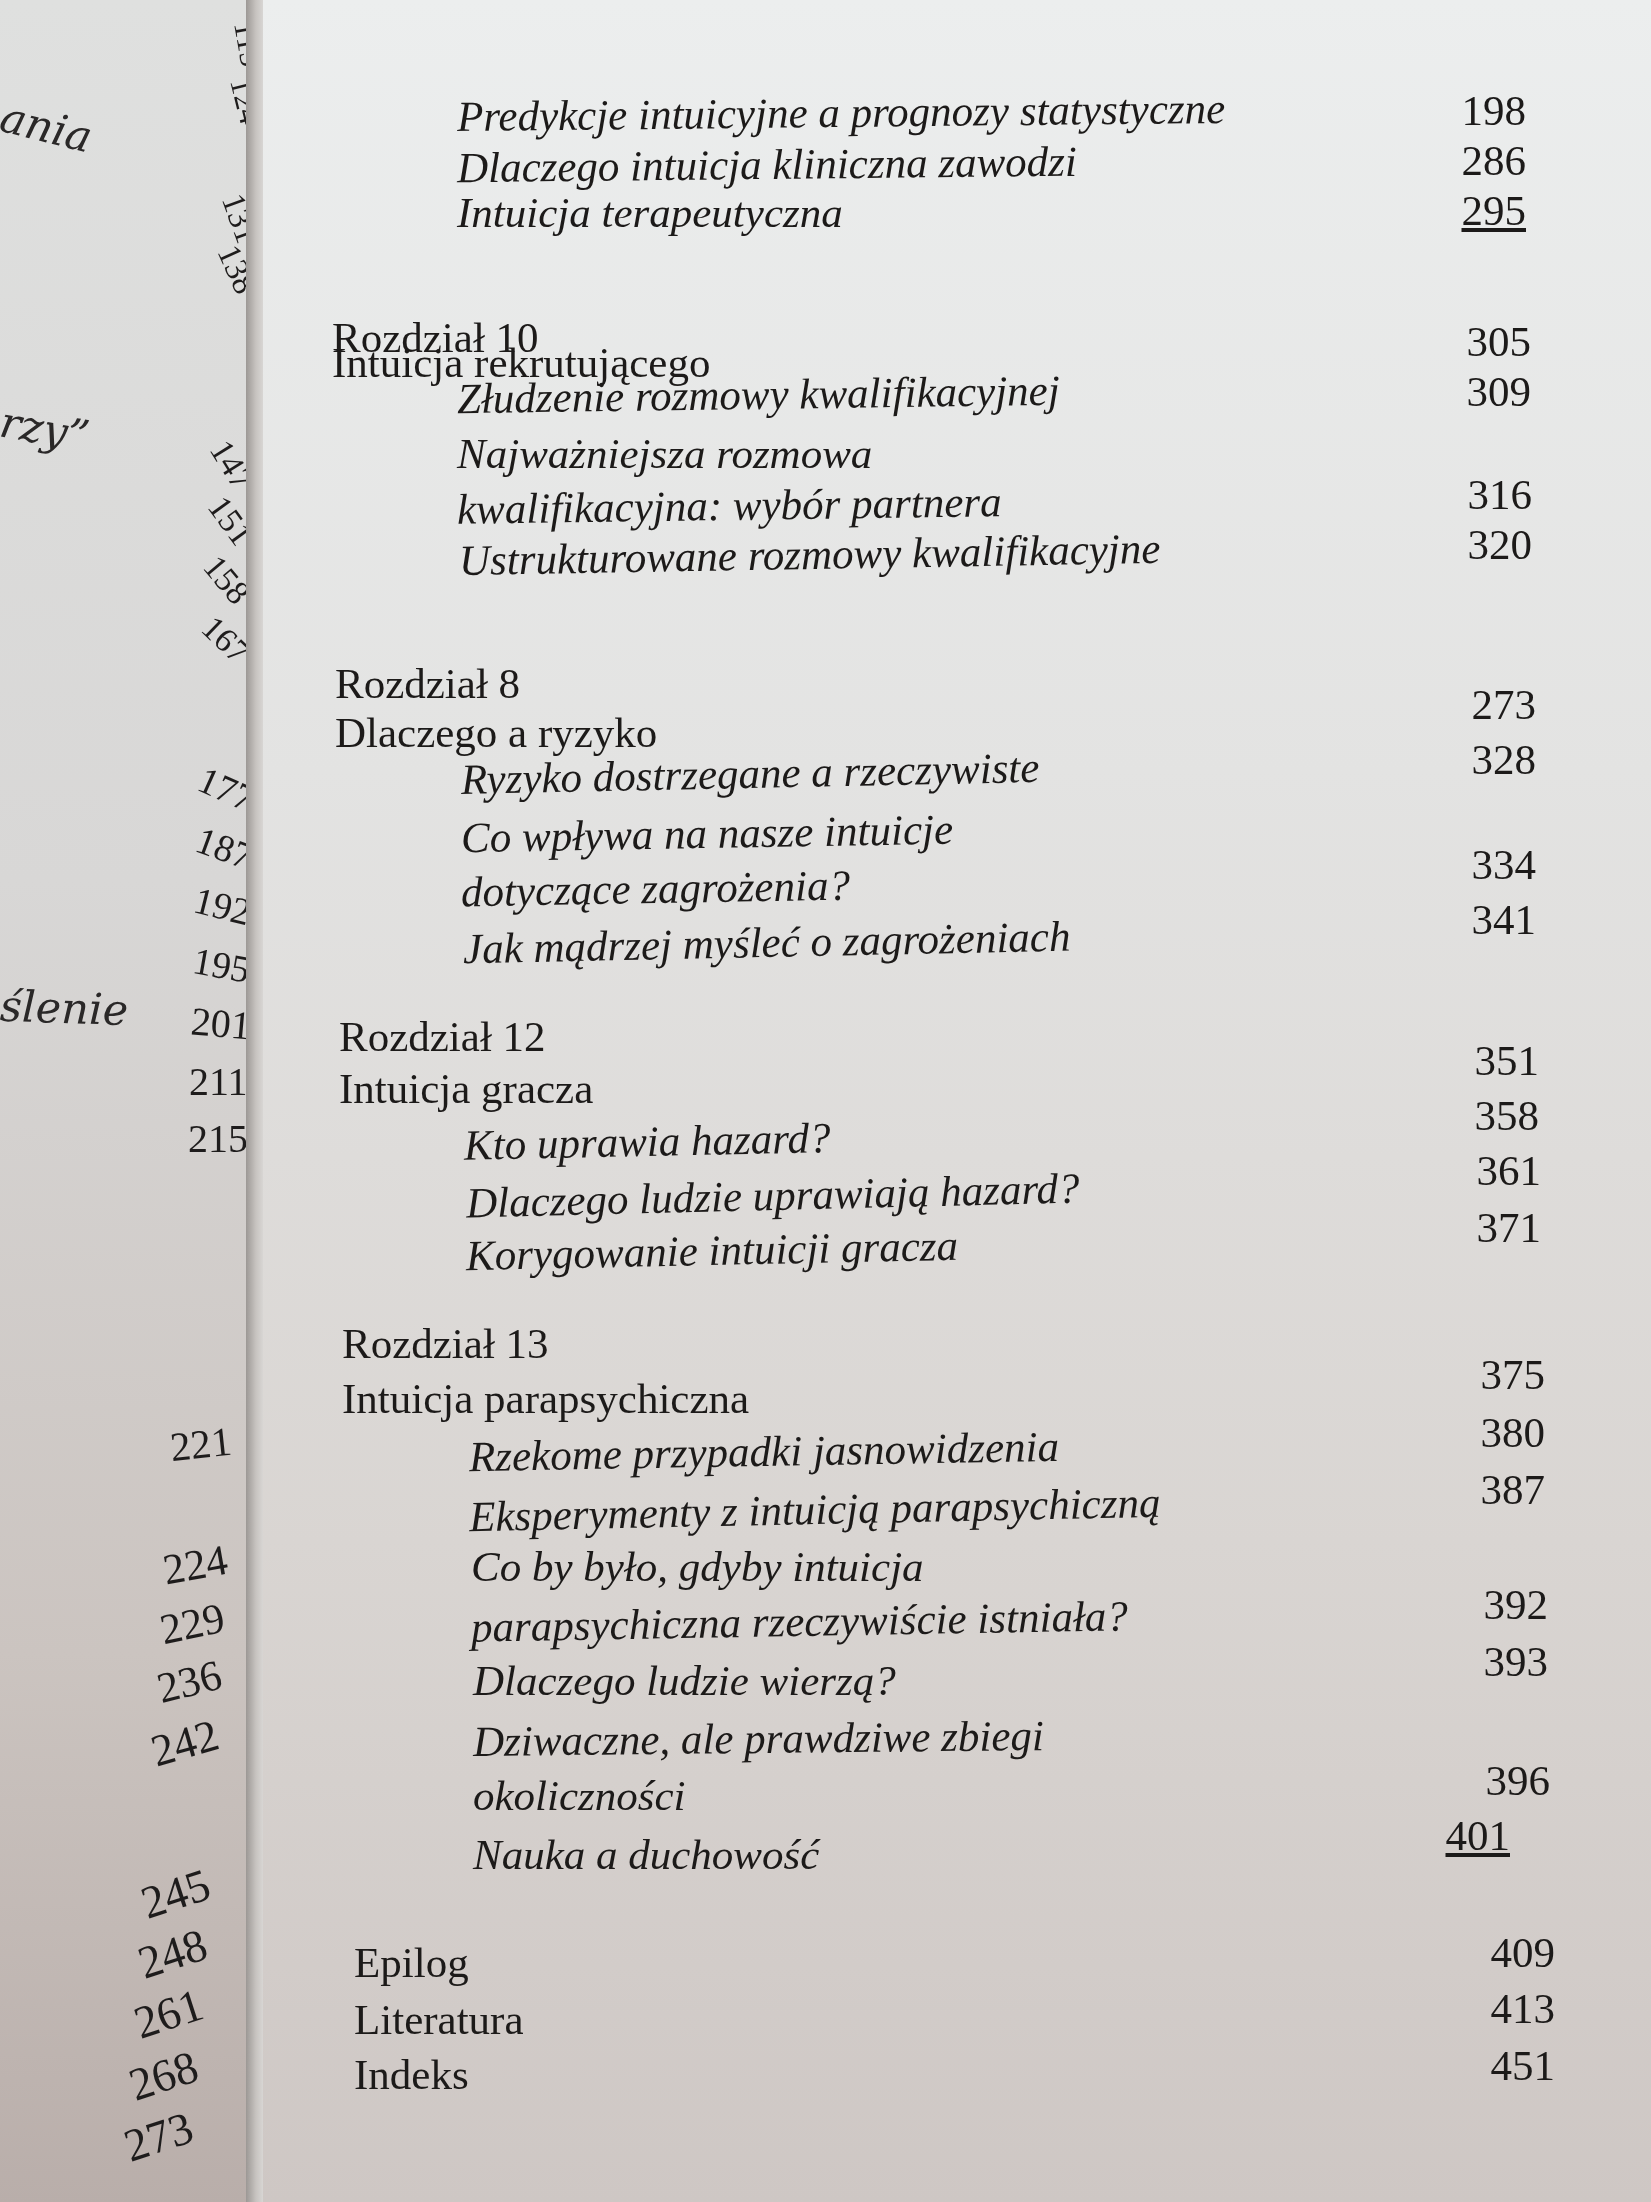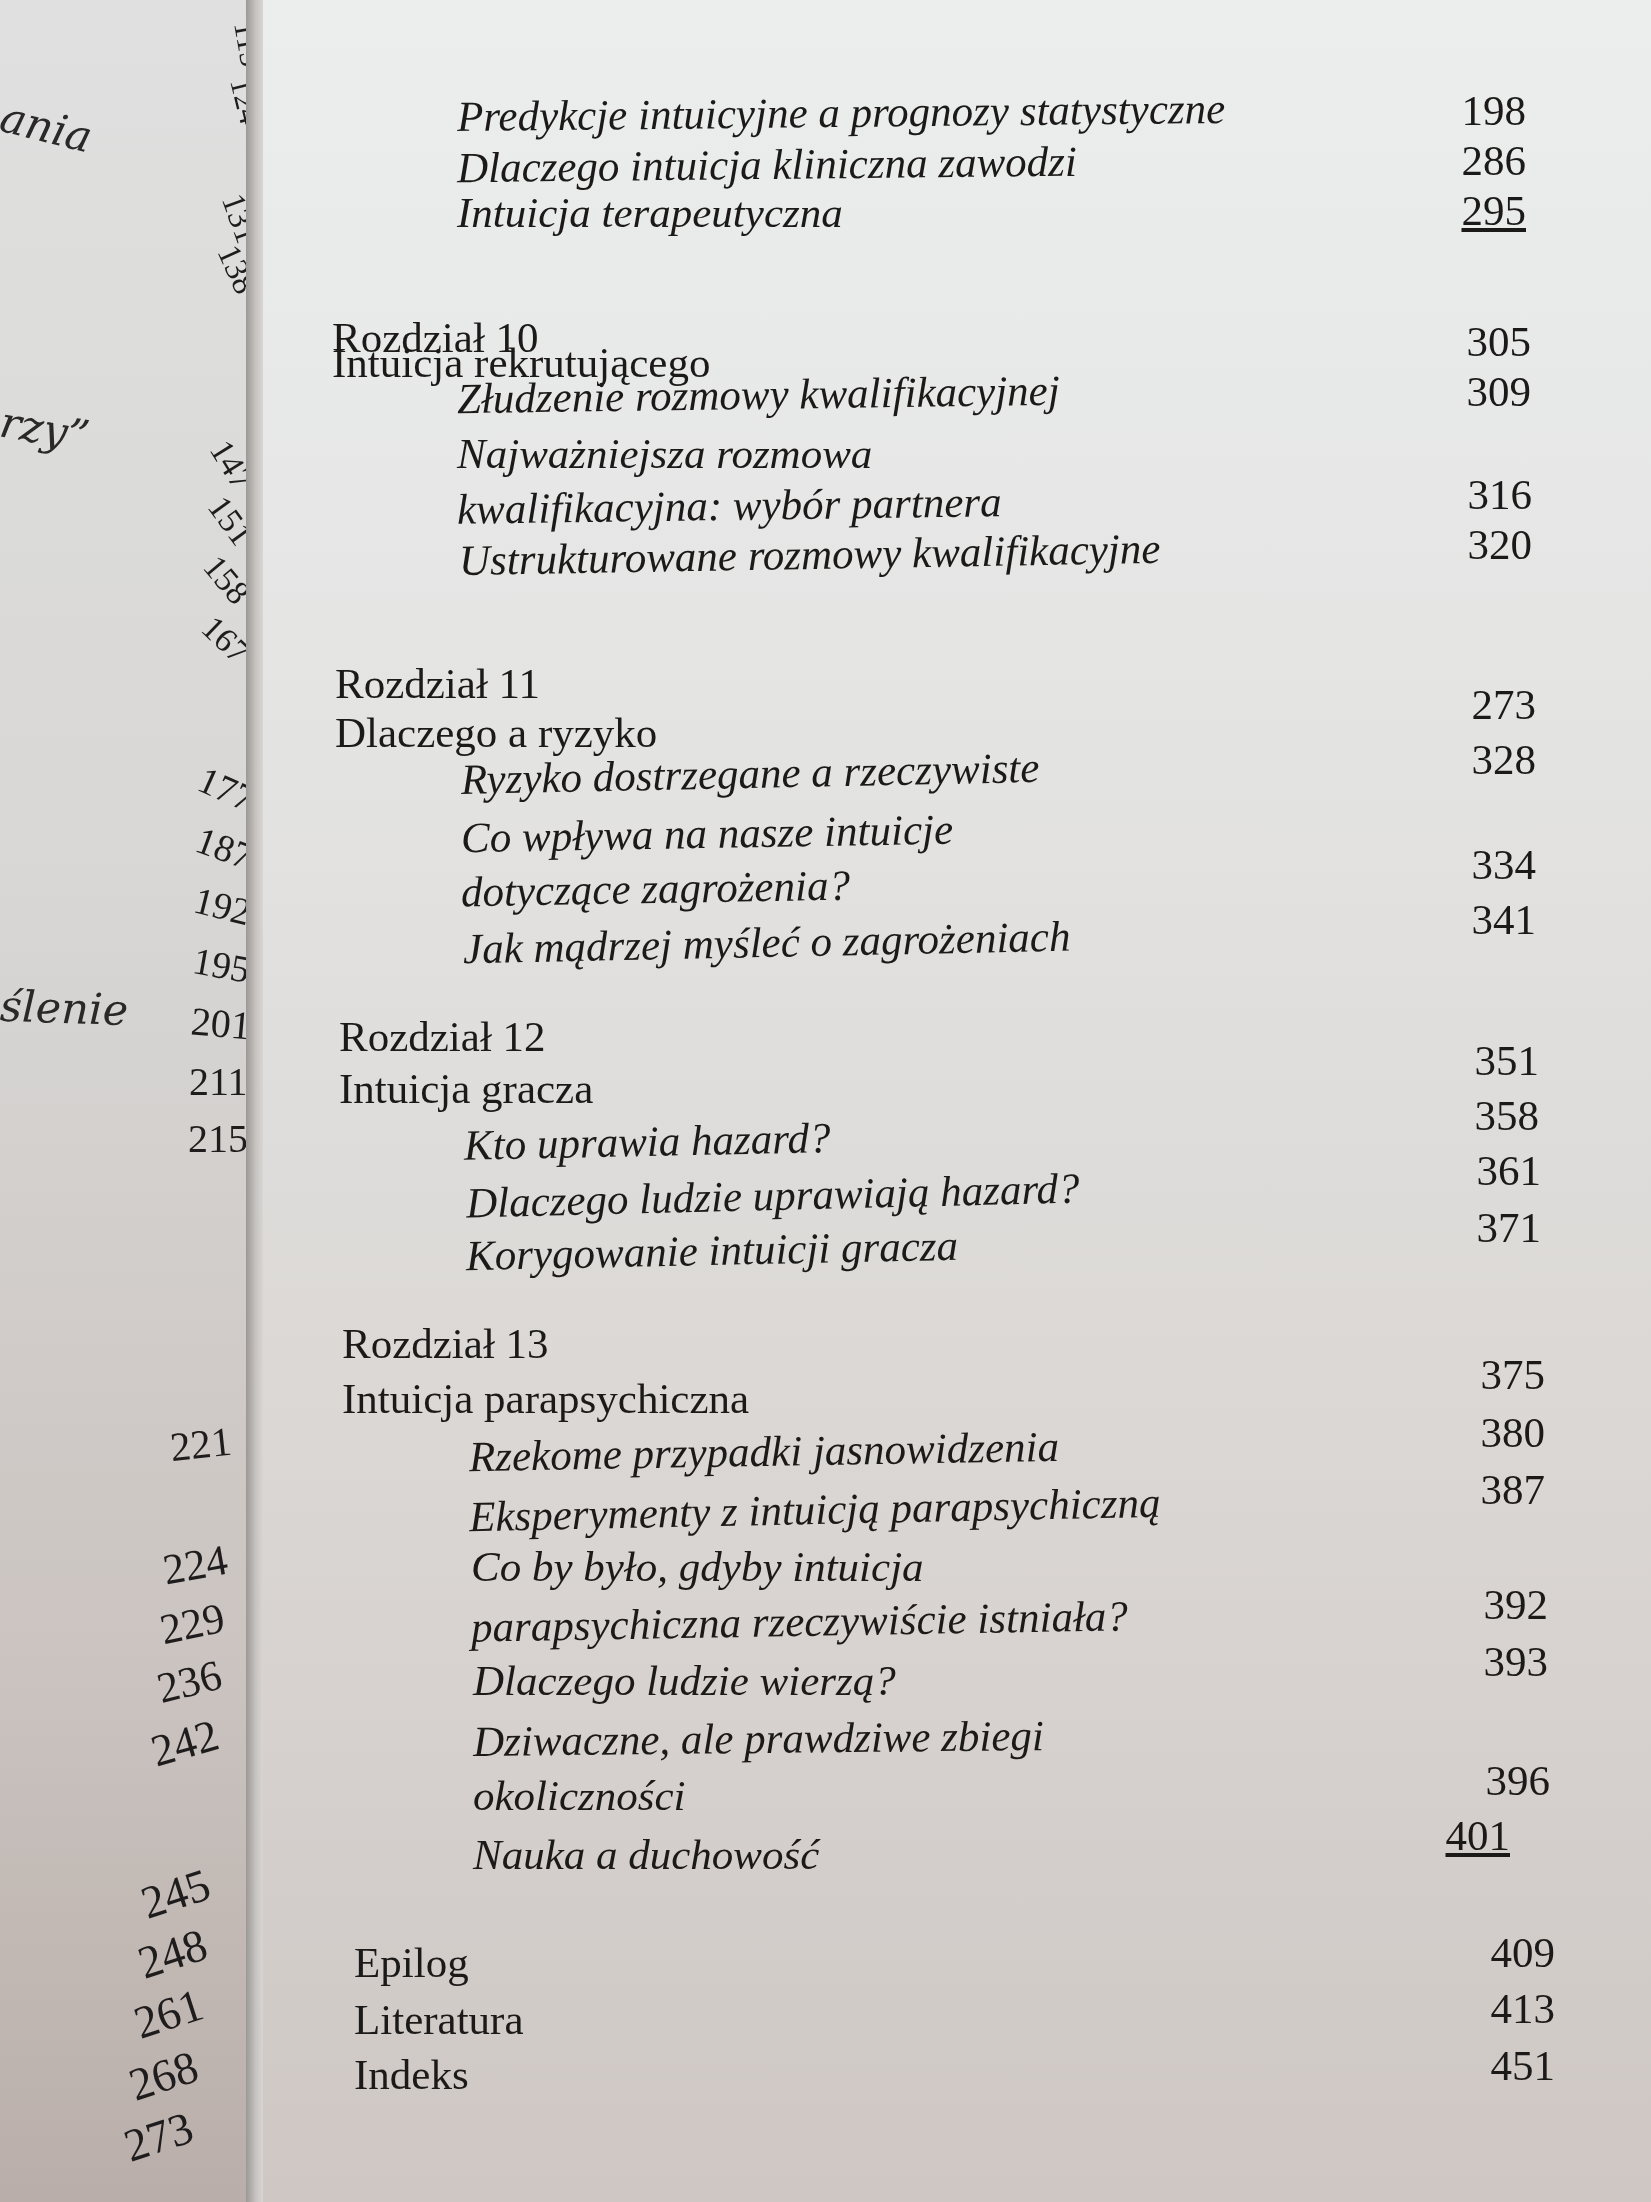--- a/index.html
+++ b/index.html
@@ -99,21 +99,21 @@
       <span class="line sub" style="left:194px;top:373px;transform:rotate(-0.8deg);">Złudzenie rozmowy kwalifikacyjnej</span>
       <span class="num" style="left:1148px;top:370px;">309</span>
       <span class="line sub" style="left:194px;top:432px;">Najważniejsza rozmowa</span>
       <span class="line sub" style="left:194px;top:484px;transform:rotate(-0.8deg);">kwalifikacyjna: wybór partnera</span>
       <span class="num" style="left:1149px;top:473px;">316</span>
       <span class="line sub" style="left:196px;top:533px;transform:rotate(-1deg);">Ustrukturowane rozmowy kwalifikacyjne</span>
       <span class="num" style="left:1149px;top:523px;">320</span>
     </div>
 
     <div>
-      <span class="line" style="left:72px;top:662px;">Rozdział 11</span>
+      <span class="line" style="left:72px;top:662px;">Rozdział 8</span>
       <span class="line" style="left:72px;top:711px;">Dlaczego a ryzyko</span>
       <span class="num" style="left:1153px;top:683px;">273</span>
       <span class="line sub" style="left:198px;top:752px;transform:rotate(-1.2deg);">Ryzyko dostrzegane a rzeczywiste</span>
       <span class="num" style="left:1153px;top:738px;">328</span>
       <span class="line sub" style="left:198px;top:812px;transform:rotate(-1deg);">Co wpływa na nasze intuicje</span>
       <span class="line sub" style="left:198px;top:867px;transform:rotate(-1deg);">dotyczące zagrożenia?</span>
       <span class="num" style="left:1153px;top:843px;">334</span>
       <span class="line sub" style="left:200px;top:921px;transform:rotate(-1.2deg);">Jak mądrzej myśleć o zagrożeniach</span>
       <span class="num" style="left:1153px;top:898px;">341</span>
     </div>

